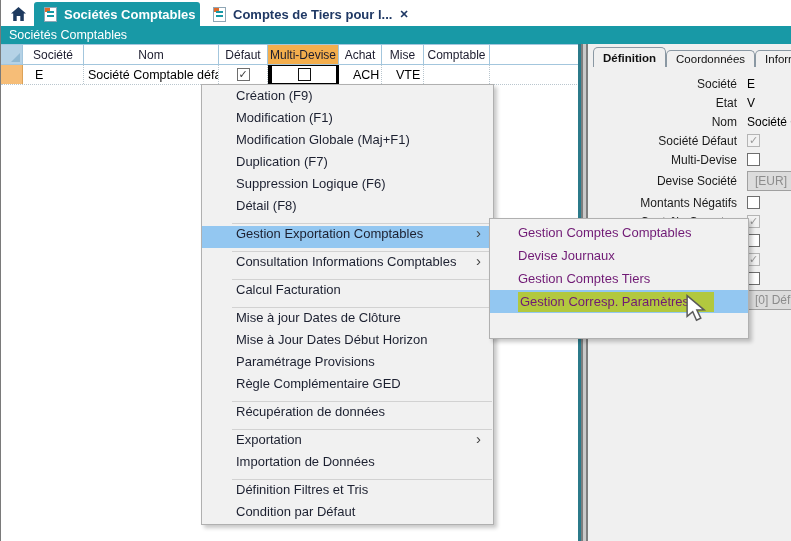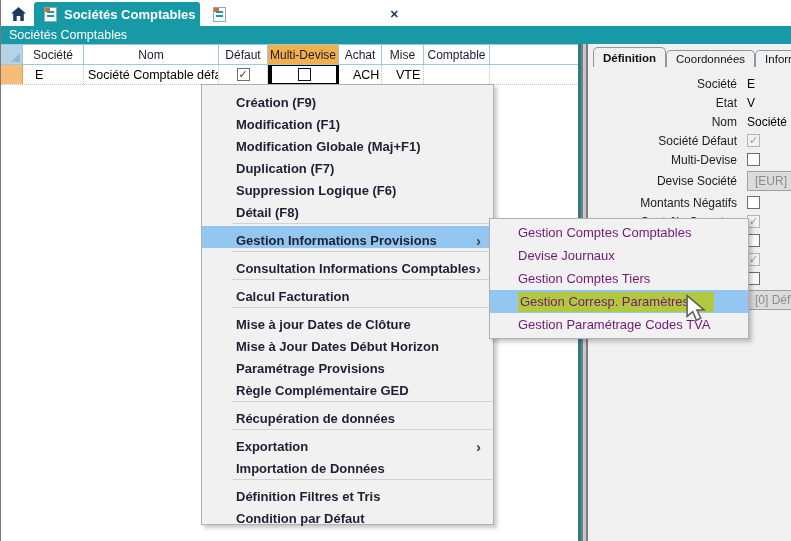--- a/index.html
+++ b/index.html
@@ -79,22 +79,22 @@
   .pval { font-size:12px; color:#000; white-space:nowrap; }
   .pval.clip { width:45px; overflow:hidden; }
   .pbtn { font-size:12px; padding:2px 7px; background:#dcdcdc; border:1px solid #a0a0a0;
           color:#8c8c8c; white-space:nowrap; }
   .h19 { height:19px; } .h24 { height:24px; }
 
   
   .menu { position:absolute; left:200px; top:84px; width:293px; height:441px;
           background:#f1f1f1; border:1px solid #b0b0b0; box-shadow:3px 3px 4px rgba(0,0,0,.22);
           padding-top:3px; z-index:10; }
-  .mi { height:22px; display:flex; align-items:flex-end; padding:0 12px 0 34px;
-        font-size:13px; color:#1c2030; white-space:nowrap; cursor:pointer;font-weight:bold; }
+  .mi { height:22px; display:flex; align-items:flex-start; padding:0 12px 0 34px;
+        font-size:13px; color:#1c2030; white-space:nowrap; cursor:pointer; }
   .mi .arrow { margin-left:auto; font-size:15px; line-height:14px; color:#444; }
   .mi.hl { background:#93c7f1; }
   .menu-sep { height:0; border-top:1px solid #d2d2d2; margin:3px 1px 2px 30px; }
 
   
   .submenu { position:absolute; left:488px; top:218px; width:260px; height:121px;
              background:#f1f1f1; border:1px solid #b0b0b0; box-shadow:3px 3px 4px rgba(0,0,0,.22);
              padding-top:2px; z-index:11; }
   .smi { height:23px; display:flex; align-items:center; padding:0 10px 0 28px;
          font-size:13px; color:#701a75; white-space:nowrap; cursor:pointer; }
@@ -120,20 +120,21 @@
       </span>
     <span>Sociétés Comptables</span>
     <span class="close">✕</span>
   </div>
   <div class="tab inactive">
     <span class="doc-ic">
         <b></b>
         <i class="l1"></i>
         <i class="l2"></i>
       </span>
+    <span>Comptes de Tiers pour l...</span>
     <span class="close">✕</span>
   </div>
 </div>
 
 <div class="titlebar">
   <span>Sociétés Comptables</span>
 </div>
 
 <div class="grid">
   <div class="ghead">
@@ -273,21 +274,21 @@
       <span>Duplication (F7)</span>
     </div>
   <div class="mi">
       <span>Suppression Logique (F6)</span>
     </div>
   <div class="mi">
       <span>Détail (F8)</span>
     </div>
   <div class="menu-sep"></div>
   <div class="mi hl">
-      <span>Gestion Informations Provisions</span>
+      <span>Gestion Exportation Comptables</span>
       <span class="arrow">›</span>
     </div>
   <div class="menu-sep"></div>
   <div class="mi">
       <span>Consultation Informations Comptables</span>
       <span class="arrow">›</span>
     </div>
   <div class="menu-sep"></div>
   <div class="mi">
       <span>Calcul Facturation</span>
@@ -332,20 +333,17 @@
     </div>
   <div class="smi">
       <span>Devise Journaux</span>
     </div>
   <div class="smi">
       <span>Gestion Comptes Tiers</span>
     </div>
   <div class="smi hl">
       <span class="greenhl">Gestion Corresp. Paramètres</span>
     </div>
-  <div class="smi">
-      <span>Gestion Paramétrage Codes TVA</span>
-    </div>
 </div>
 
 <svg class="cursor" width="24" height="28" viewBox="0 0 14 17">
   <path d="M1 1 L1 13.6 L4.4 10.8 L6.7 15.9 L9.3 14.7 L6.9 9.7 L11.3 9.6 Z" fill="#ffffff" stroke="#5a5a5a" stroke-width="0.9"></path>
 </svg>
 
 </body></html>

